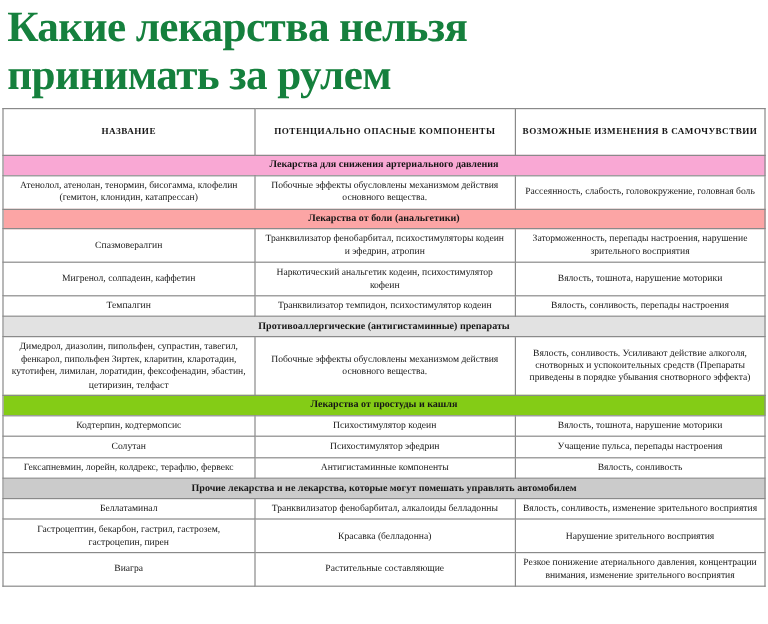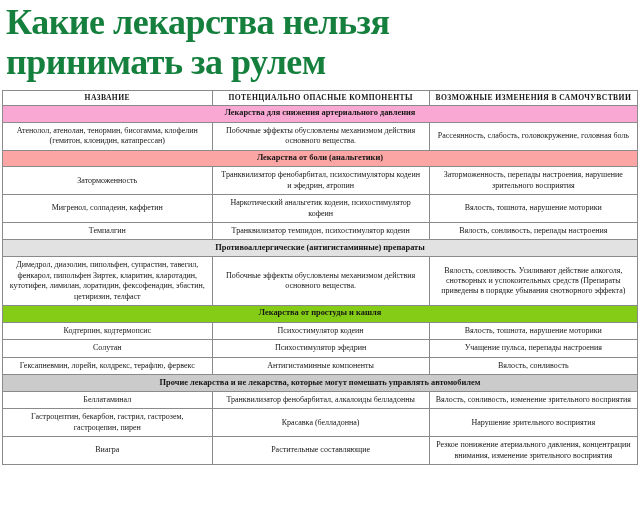--- a/index.html
+++ b/index.html
@@ -30,21 +30,21 @@
     line-height: 1.3;
     text-align: center;
   }
   table.drugs col.c1 { width: 33%; }
   table.drugs col.c2 { width: 34.2%; }
   table.drugs col.c3 { width: 32.8%; }
   table.drugs th {
     font-weight: 700;
     font-size: 7.6px;
     letter-spacing: 0.4px;
-    padding: 2px 4px;
+    padding: 14px 4px;
     border: 1px solid #8a8a8a;
     text-transform: uppercase;
     vertical-align: middle;
   }
   table.drugs td {
     border: 1px solid #8a8a8a;
     padding: 3px 6px;
     vertical-align: middle;
   }
   table.drugs td.section-cell {
@@ -78,21 +78,21 @@
         </tr>
         <tr>
           <td>Атенолол, атенолан, тенормин, бисогамма, клофелин (гемитон, клонидин, катапрессан)</td>
           <td>Побочные эффекты обусловлены механизмом действия основного вещества.</td>
           <td>Рассеянность, слабость, головокружение, головная боль</td>
         </tr>
         <tr>
           <td colspan="3" class="section-cell" style="background: #fca5a5;">Лекарства от боли (анальгетики)</td>
         </tr>
         <tr>
-          <td>Заторможенность</td>
+          <td>Спазмовералгин</td>
           <td>Транквилизатор фенобарбитал, психостимуляторы кодеин и эфедрин, атропин</td>
           <td>Заторможенность, перепады настроения, нарушение зрительного восприятия</td>
         </tr>
         <tr>
           <td>Мигренол, солпадеин, каффетин</td>
           <td>Наркотический анальгетик кодеин, психостимулятор кофеин</td>
           <td>Вялость, тошнота, нарушение моторики</td>
         </tr>
         <tr>
           <td>Темпалгин</td>

